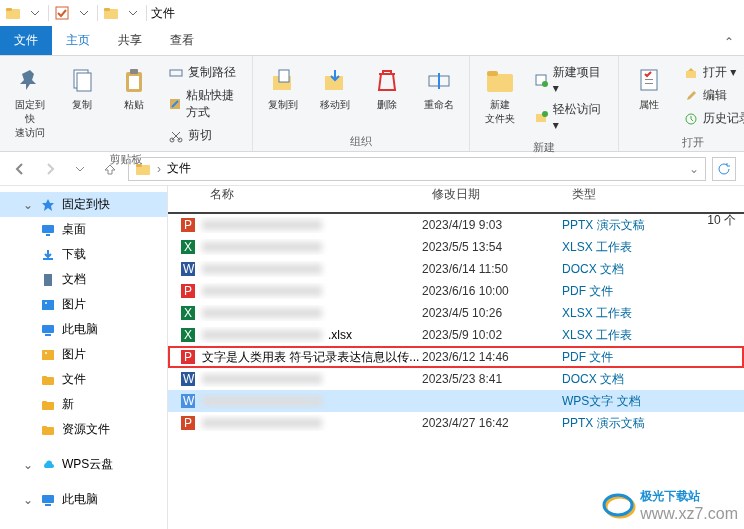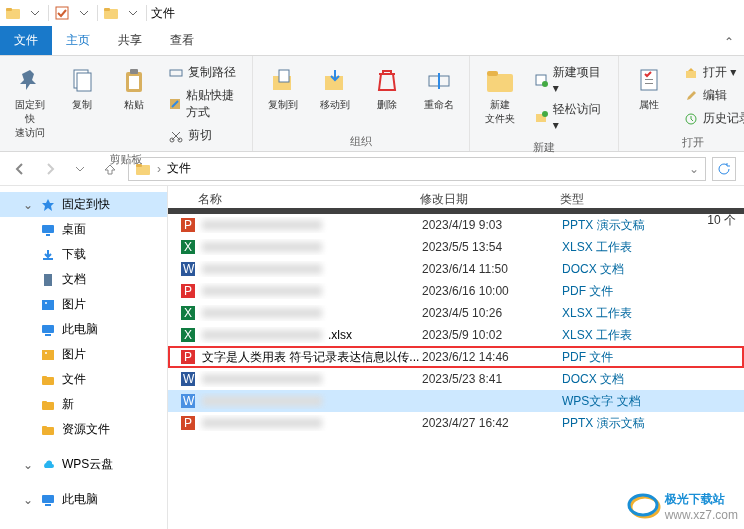--- a/index.html
+++ b/index.html
@@ -29,21 +29,21 @@
 .addr .crumb{display:flex;align-items:center;gap:4px;}
 .refresh{width:24px;height:24px;border:1px solid #ccc;display:flex;align-items:center;justify-content:center;cursor:pointer;}
 .main{display:flex;height:calc(529px - 26px - 30px - 96px - 34px);min-height:0;}
 .sidebar{width:168px;border-right:1px solid #e5e5e5;padding:6px 0;overflow:hidden;}
 .side-item{display:flex;align-items:center;gap:6px;padding:4px 10px 4px 22px;cursor:pointer;}
 .side-item.sel{background:#cde8ff;}
 .side-item .exp{width:12px;color:#666;text-align:center;}
 .side-item.noexp{padding-left:40px;}
 .side-item .sico{width:16px;height:16px;display:flex;align-items:center;justify-content:center;}
 .filelist{flex:1;display:flex;flex-direction:column;}
-.list-header{display:flex;border-bottom:6px solid #404040;height:28px;align-items:flex-end;color:#444;}
+.list-header{display:flex;border-bottom:2px solid #404040;height:28px;align-items:flex-start;color:#444;padding-left:12px;}
 .col-name{width:252px;padding-left:30px;}
 .col-date{width:140px;}
 .col-type{width:120px;}
 .rows{flex:1;overflow:hidden;}
 .row{display:flex;height:22px;align-items:center;border:2px solid transparent;}
 .row.sel{background:#cde8ff;}
 .row .c-name{width:252px;padding-left:10px;display:flex;align-items:center;gap:6px;overflow:hidden;white-space:nowrap;}
 .row .c-date{width:140px;color:#333;}
 .row .c-type{width:120px;color:#0369a1;}
 .row .fico{width:16px;height:16px;flex-shrink:0;display:flex;align-items:center;justify-content:center;}
@@ -593,15 +593,15 @@
 
 <div class="info">10 个</div>
 
 <div class="watermark">
   <svg width="34" height="34">
       <ellipse cx="18" cy="18" rx="14" ry="10" fill="none" stroke="#f0b030" stroke-width="3"></ellipse>
       <ellipse cx="16" cy="16" rx="14" ry="10" fill="none" stroke="#1a8fd6" stroke-width="3"></ellipse>
     </svg>
   <div>
     <div class="wtxt">极光下载站</div>
-    <div style="color:#999;font-size:12px;">www.xz7.com</div>
+    <div style="color:#999;font-size:16px;">www.xz7.com</div>
   </div>
 </div>
 
 </body></html>

